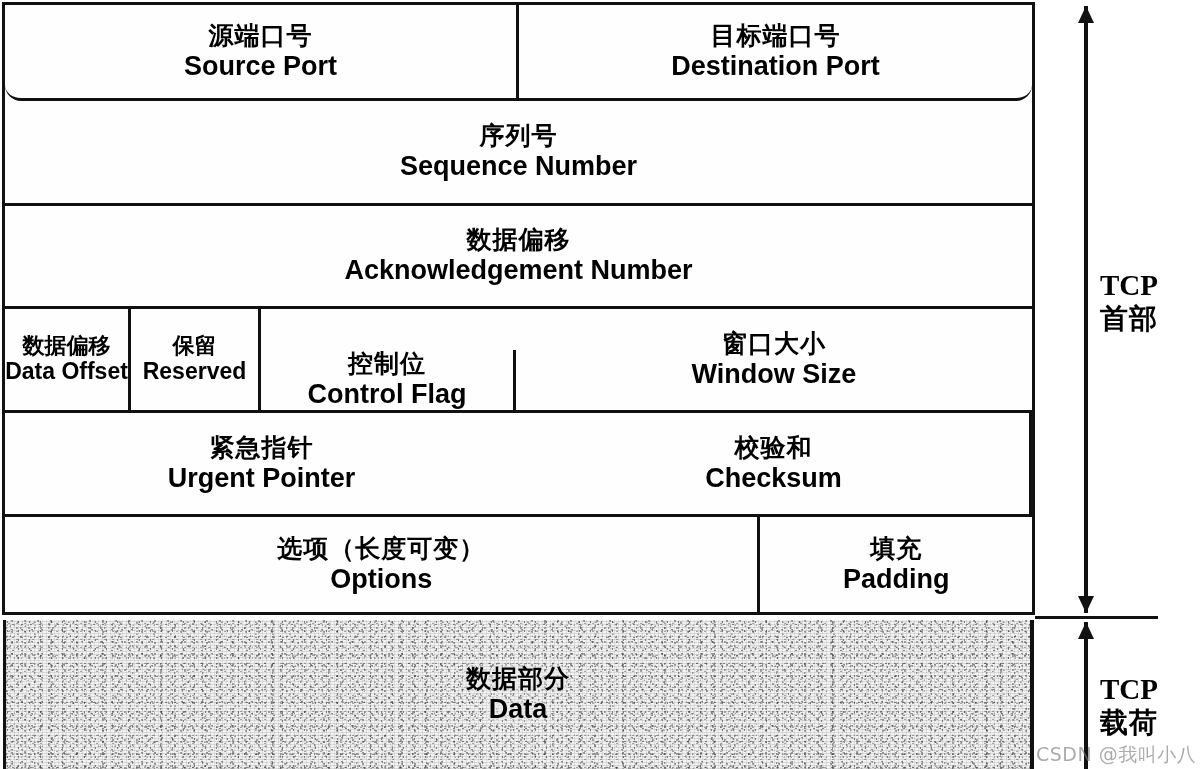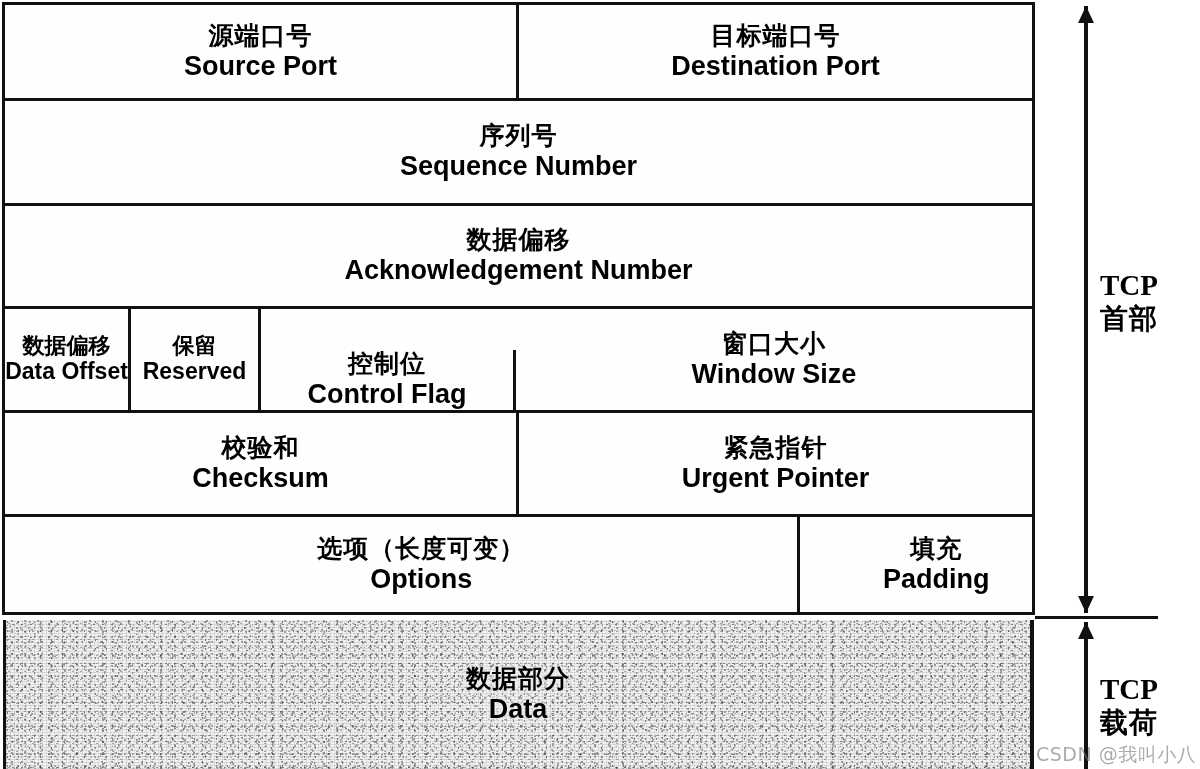--- a/index.html
+++ b/index.html
@@ -37,21 +37,20 @@
   }
 
   .hrow {
     display: flex;
     box-sizing: border-box;
     border-bottom: 3px solid #111111;
     width: 100%;
   }
   .hrow.last {
     border-bottom: none;
-    margin-left: 40px;
   }
 
   .cell {
     box-sizing: border-box;
     display: flex;
     flex-direction: column;
     align-items: center;
     justify-content: center;
     text-align: center;
     overflow: hidden;
@@ -77,21 +76,21 @@
     line-height: 1.12;
     white-space: nowrap;
     margin-top: 1px;
   }
 
   
   .cell.tight .cn { font-size: 22px; letter-spacing: 0px; }
   .cell.tight .en { font-size: 23px; }
 
   
-  .row-ports   { height: 97px; }
+  .row-ports   { height: 97px; border-radius: 16px; }
   .row-seq     { height: 106px; }
   .row-ack     { height: 104px; }
   .row-quartet { height: 105px; }
   .row-cksum   { height: 105px; }
   .row-options { height: 96px; }
 
   
   .data-block {
     position: absolute;
     left: 3px;
@@ -259,27 +258,27 @@
         <span class="cn">控制位</span>
         <span class="en">Control Flag</span>
       </div>
       <div class="cell noborder" style="width:516px;">
         <span class="cn">窗口大小</span>
         <span class="en">Window Size</span>
       </div>
     </div>
 
     <div class="hrow row-cksum">
+      <div class="cell noborder" style="width:513px;">
+        <span class="cn">紧急指针</span>
+        <span class="en">Urgent Pointer</span>
+      </div>
       <div class="cell" style="width:514px;">
         <span class="cn">校验和</span>
         <span class="en">Checksum</span>
-      </div>
-      <div class="cell noborder" style="width:513px;">
-        <span class="cn">紧急指针</span>
-        <span class="en">Urgent Pointer</span>
       </div>
     </div>
 
     <div class="hrow row-options last">
       <div class="cell" style="width:776px;">
         <span class="cn">选项（长度可变）</span>
         <span class="en">Options</span>
       </div>
       <div class="cell noborder" style="width:279px;justify-content:center;">
         <span class="cn">填充</span>

